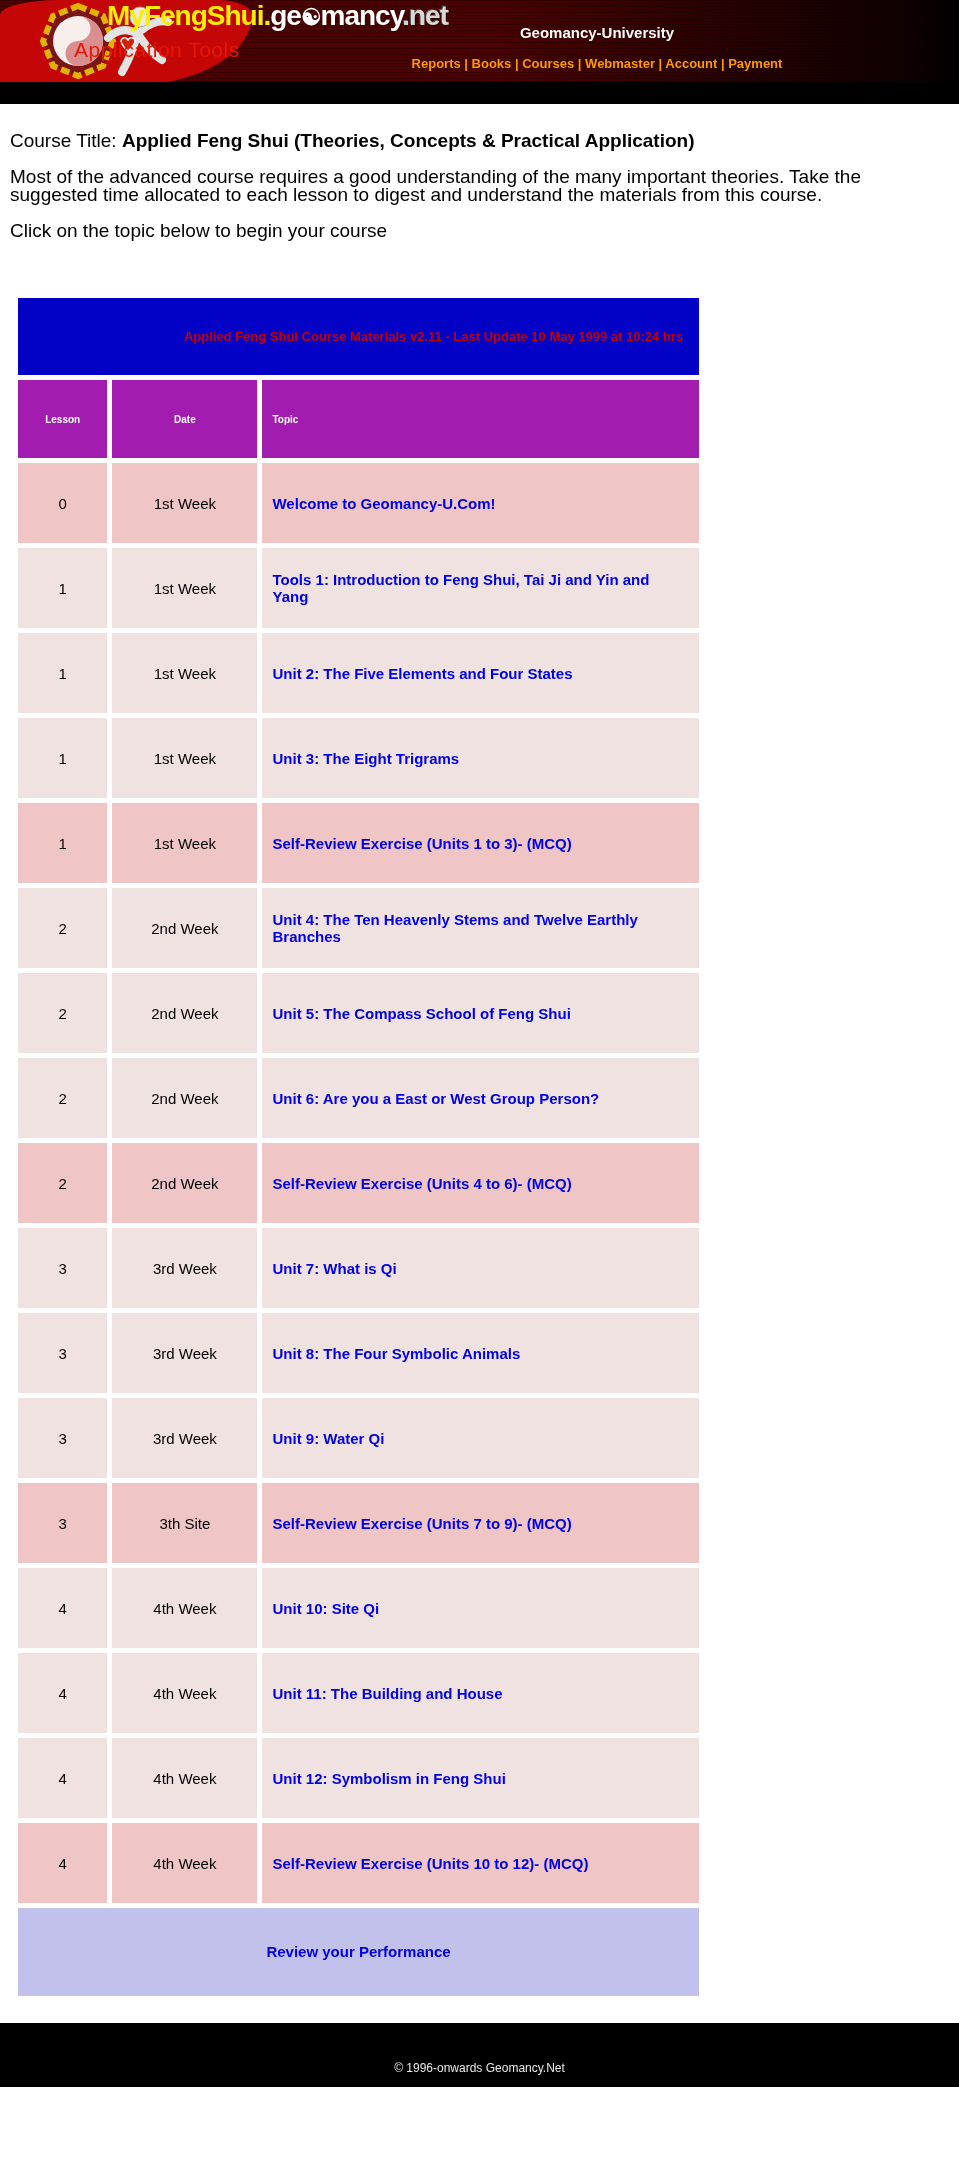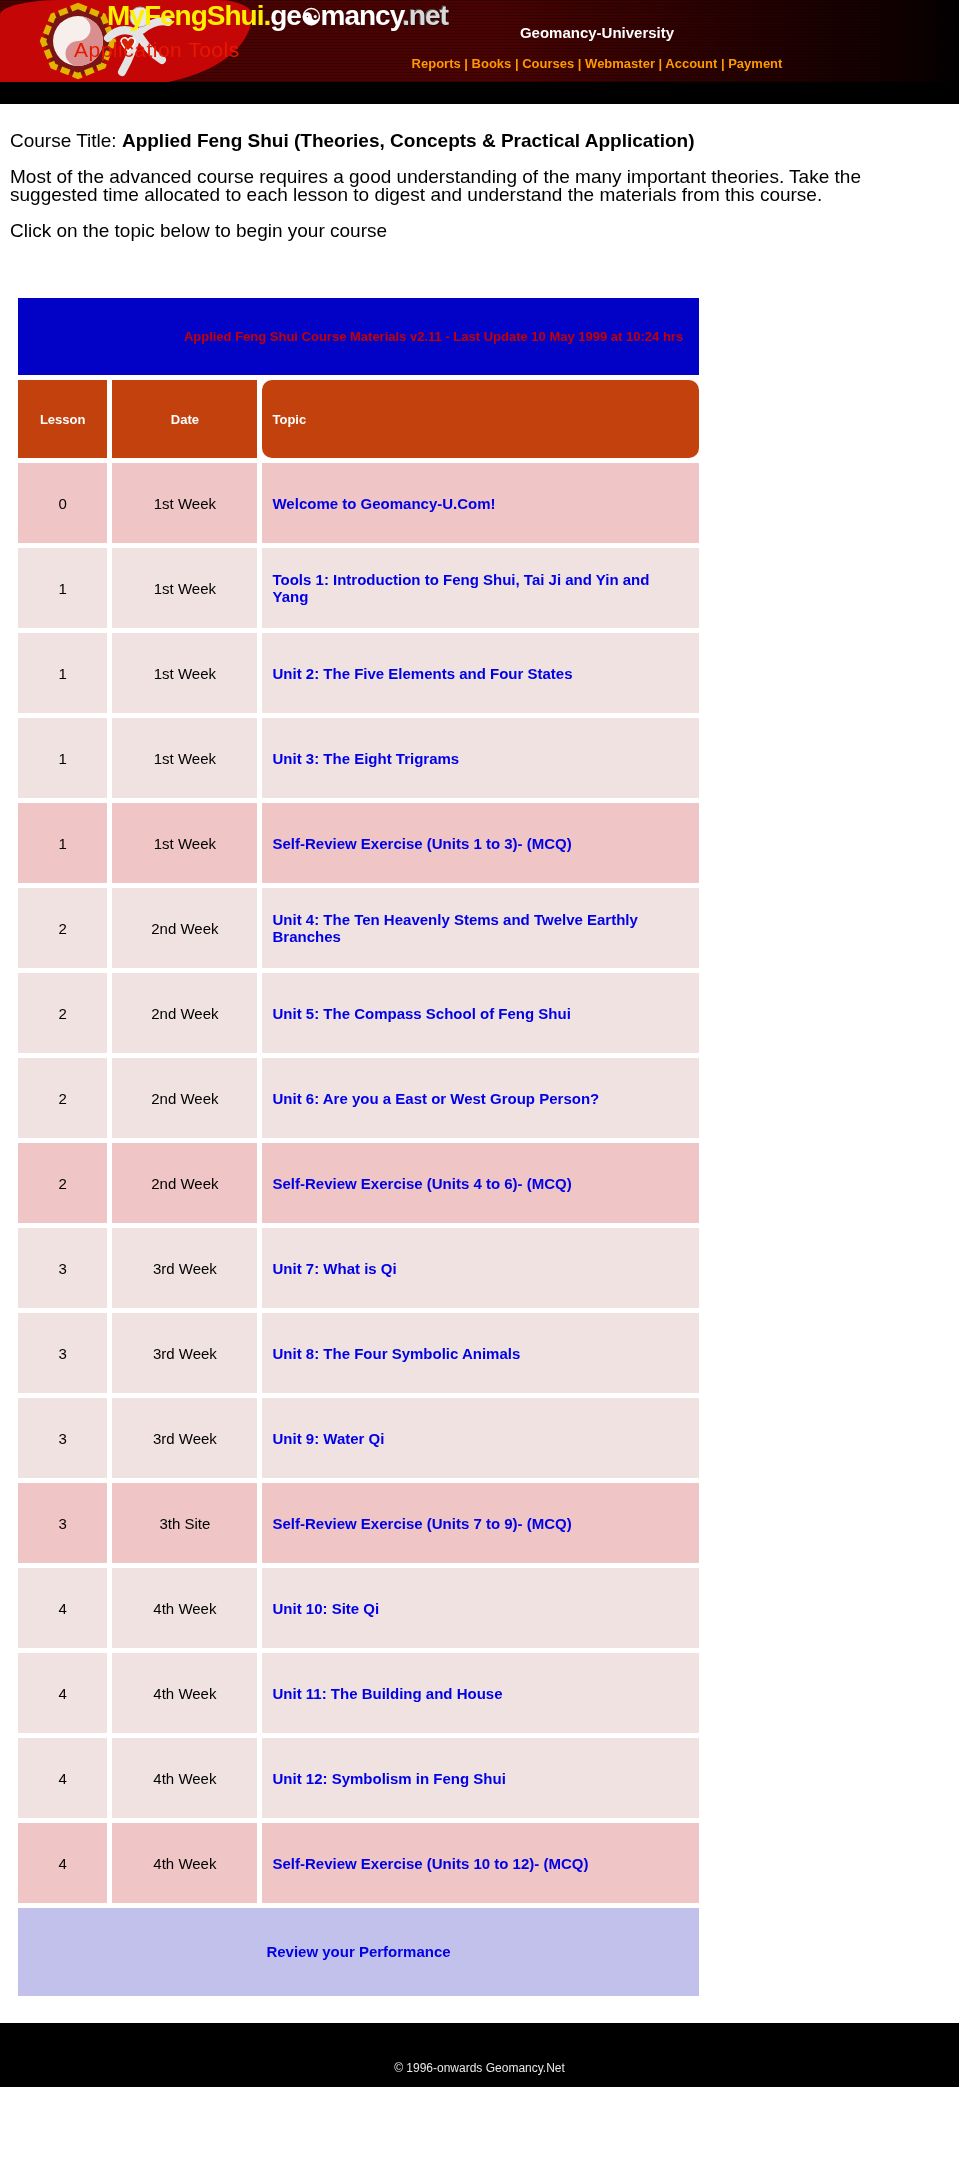--- a/index.html
+++ b/index.html
@@ -58,25 +58,25 @@
   .col-lesson { width: 88px; }
   .col-date   { width: 143px; }
   .col-topic  { width: 430px; }
 
   td.title-bar {
     height: 77px; background: #0202c6;
     color: #c40000; font-size: 13px; font-weight: bold;
     text-align: center; padding-left: 160px; vertical-align: middle;
   }
   tr.head td {
-    height: 78px; background: #c2410c; color: #ffffff;
-    font-size: 13px; font-weight: bold; vertical-align: middle;
+    height: 78px; background: #a21caf; color: #ffffff;
+    font-size: 10px; font-weight: bold; vertical-align: middle;
   }
   tr.head td.c { text-align: center; }
-  tr.head td.l { text-align: left; padding-left: 10px; border-radius: 10px; }
+  tr.head td.l { text-align: left; padding-left: 10px; }
 
   tr.row td { height: 80px; background: #f1e2e2; font-size: 15px; vertical-align: middle; }
   tr.row.hl td { background: #efc5c5; }
   tr.row td.c { text-align: center; }
   tr.row td.topic { text-align: left; padding-left: 10px; }
   tr.row a, tr.action a {
     color: #0000e6; font-weight: bold; text-decoration: none; font-size: 15px;
   }
   tr.action td {
     height: 88px; background: #c1c1ec; text-align: center; vertical-align: middle;

